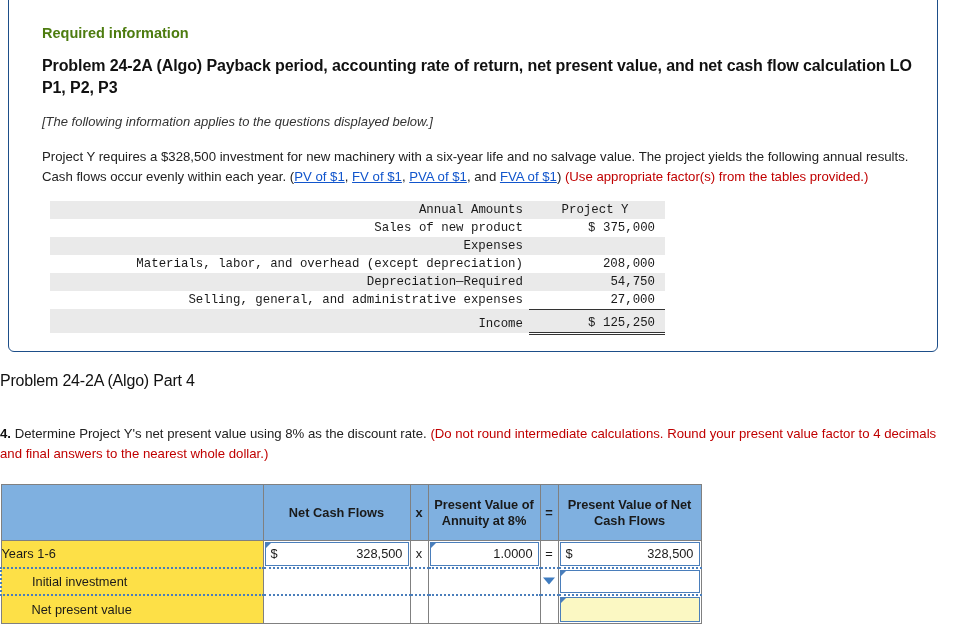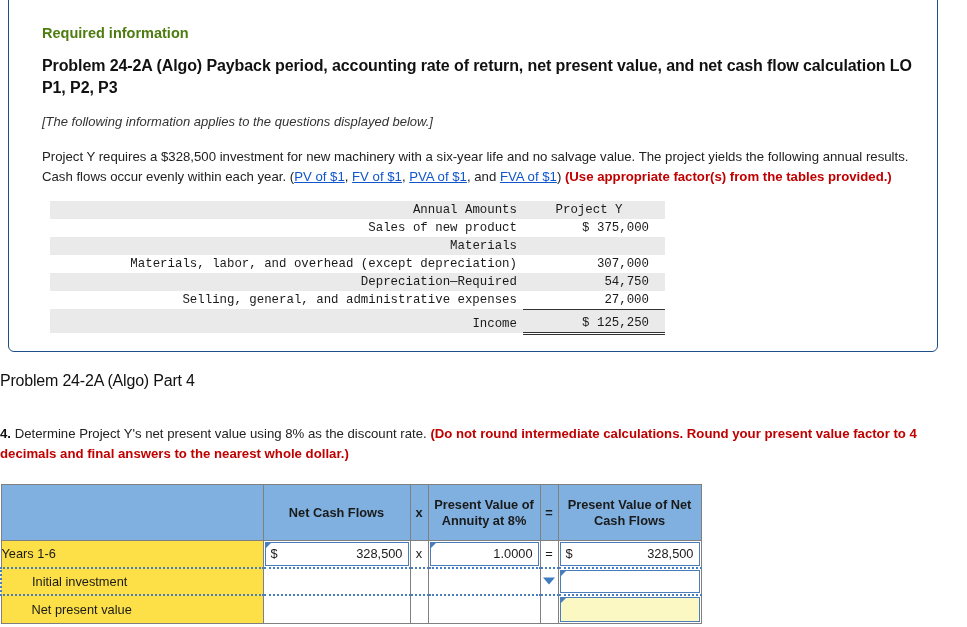--- a/index.html
+++ b/index.html
@@ -58,41 +58,41 @@
   .body-para {
     font-size: 13.2px;
     line-height: 1.5;
     color: #222222;
     margin: 0 0 14px 0;
   }
   .body-para a {
     color: #1155cc;
     margin-top: 20px;
   }
-  .redbold { color: #c00000; font-weight: bold; margin-top: 48px; }
+  .redbold { color: #c00000; font-weight: normal; margin-top: 48px; }
 
   
   .fin-table {
     border-collapse: collapse;
     font-family: "Liberation Mono", "DejaVu Sans Mono", monospace;
     font-size: 12.4px;
     width: 615px;
     margin-left: 8px;
     color: #1a1a1a;
   }
   .fin-table td {
     padding: 2px 6px;
     white-space: pre;
   }
   .fin-table tr.shade td { background: #eaeaea; }
   .fin-table tr.plain td { background: #ffffff; }
   .fin-table td.num {
     text-align: right;
     width: 120px;
-    padding-right: 16px;
+    padding-right: 10px;
   }
   .fin-table td.lbl { text-align: right; }
   .fin-table td.hdr-right { text-align: center; }
   td.topline   { border-top: 1px solid #333333; }
   td.dblline   { border-bottom: 3px double #333333; }
   tr.gap td { height: 4px; padding: 0; }
 
   
   .part-heading {
     position: absolute;
@@ -252,26 +252,26 @@
       <tbody>
         <tr class="shade">
           <td class="lbl">Annual Amounts</td>
           <td class="num hdr-right">Project Y</td>
         </tr>
         <tr class="plain">
           <td class="lbl">Sales of new product</td>
           <td class="num">$ 375,000</td>
         </tr>
         <tr class="shade">
-          <td class="lbl">Materials</td>
+          <td class="lbl">Expenses</td>
           <td class="num"></td>
         </tr>
         <tr class="plain">
           <td class="lbl">   Materials, labor, and overhead (except depreciation)</td>
-          <td class="num">307,000</td>
+          <td class="num">208,000</td>
         </tr>
         <tr class="shade">
           <td class="lbl">   Depreciation—Required</td>
           <td class="num">54,750</td>
         </tr>
         <tr class="plain">
           <td class="lbl">   Selling, general, and administrative expenses</td>
           <td class="num">27,000</td>
         </tr>
         <tr class="shade gap">

